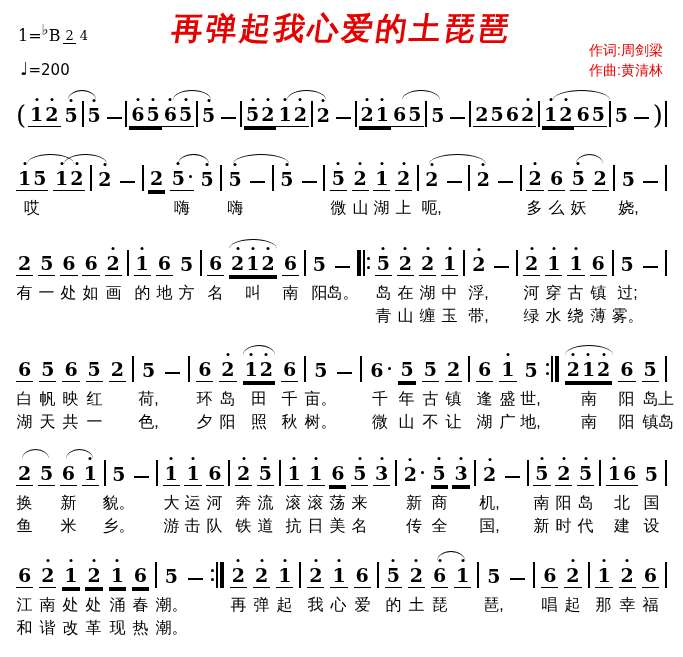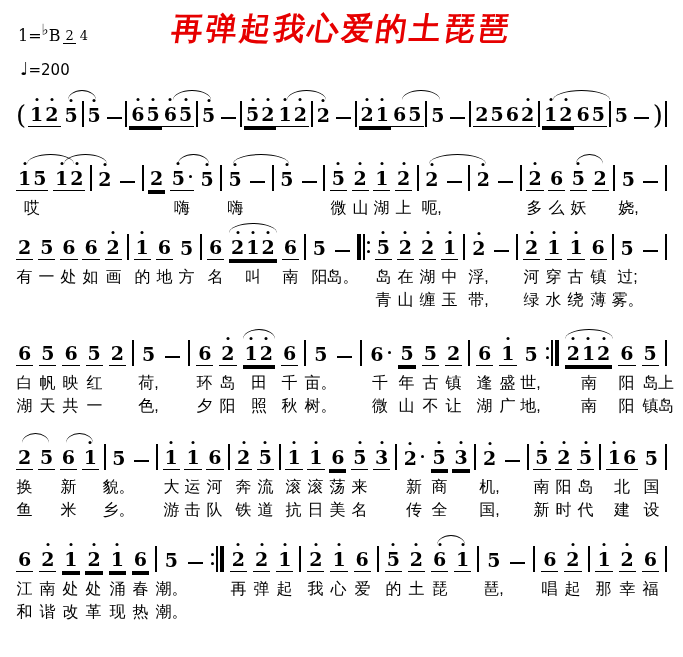--- a/index.html
+++ b/index.html
@@ -61,20 +61,24 @@
        border-radius:50% 50% 0 0 / 100% 100% 0 0;top:2px;}
   .lyrics-row{position:relative;height:23px;font-size:16px;}
   .lyrics-row span{position:absolute;top:0;transform:translateX(-50%);white-space:nowrap;}
 </style>
 </head>
 <body>
 
 <div class="sheet">
   <div class="header">
     <div class="title" style="color:#e60000">再弹起我心爱的土琵琶</div>
+    <div class="credits" style="color:#e60000">
+      <div>作词:周剑梁</div>
+      <div>作曲:黄清林</div>
+    </div>
     <div class="keyblock">
       <span>1=</span>
         <span class="flat">♭</span>
         <span>B</span>
       <span class="frac">
         <span class="num">2</span>
         <span class="den">4</span>
       </span>
     </div>
     <div class="tempo">
@@ -178,21 +182,21 @@
           <div class="group">
             <div class="bar"></div>
           </div>
           <div class="arc" style="left: 53.95px; width: 28.1px;"></div>
           <div class="arc" style="left: 159.2px; width: 37.85px;"></div>
           <div class="arc" style="left: 273.2px; width: 38.85px;"></div>
           <div class="arc" style="left: 388.2px; width: 37.85px;"></div>
           <div class="arc" style="left: 539.2px; width: 57.1px;"></div>
         </div>
       </div>
-      <div class="system" style="">
+      <div class="system" style="margin-bottom: 16px;">
         <div class="notes-row">
           <div class="group">
             <div class="cluster ul1"><div class="digit">1<div class="odot"></div></div><div class="digit">5</div></div>
           </div>
           <div class="group">
             <div class="cluster ul1"><div class="digit">1<div class="odot"></div></div><div class="digit">2<div class="odot"></div></div></div>
           </div>
           <div class="group">
             <div class="bar"></div>
           </div>

